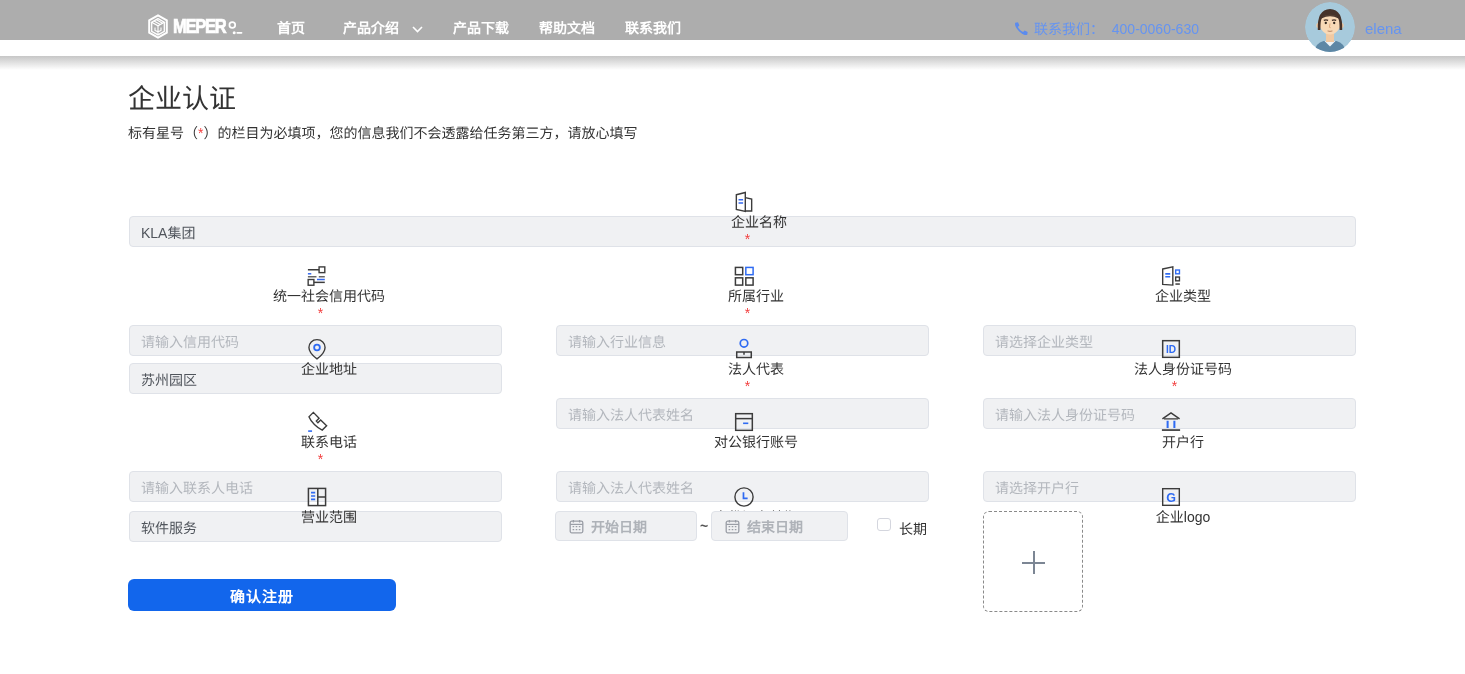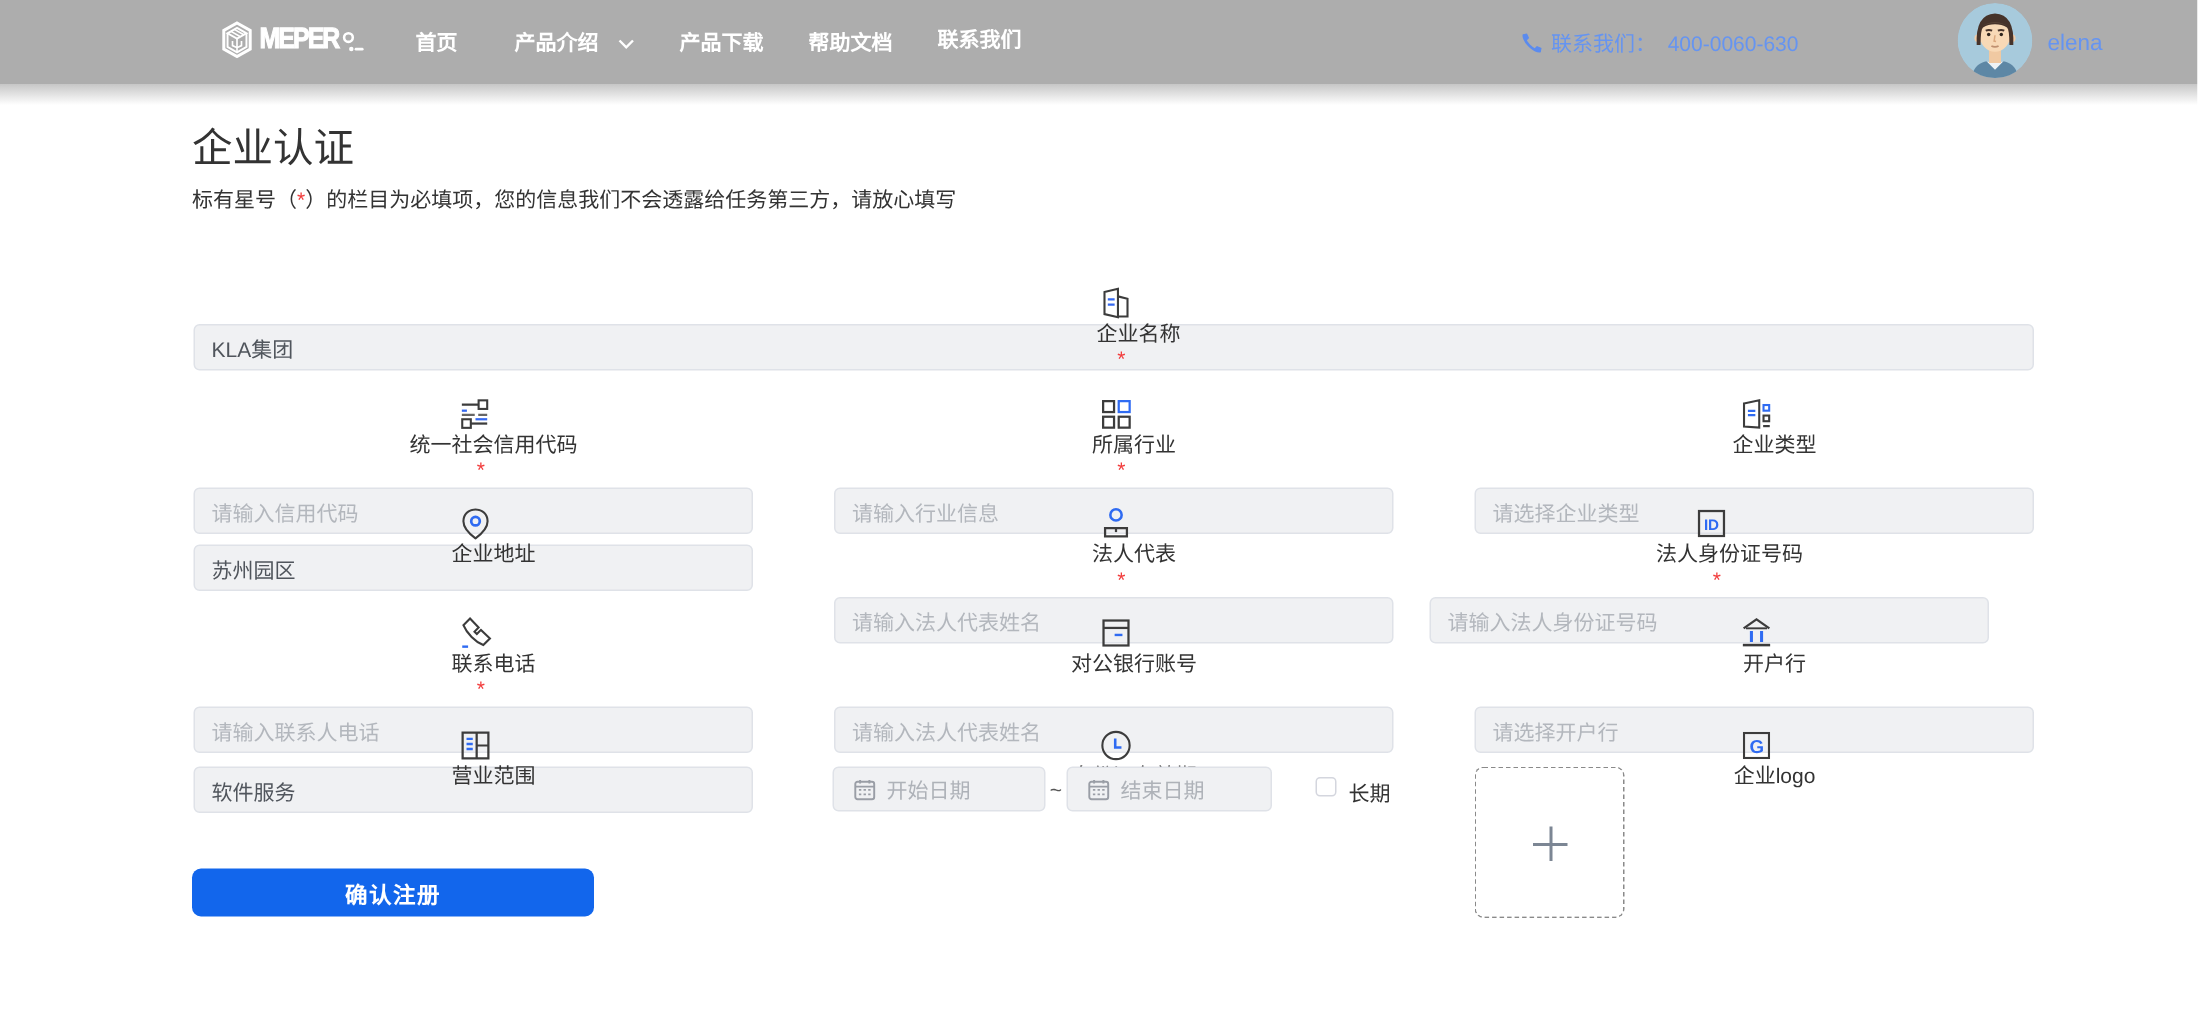--- a/index.html
+++ b/index.html
@@ -1,20 +1,20 @@
 <!DOCTYPE html>
 <html lang="zh-CN"><head>
 <meta charset="utf-8">
 <style>
 * { margin:0; padding:0; box-sizing:border-box; }
 html,body { width:1465px; height:674px; background:#fff; font-family:"Liberation Sans", sans-serif; overflow:hidden; }
 #page { position:relative; width:1465px; height:674px; }
 
 
-#hdr { position:absolute; left:0; top:0; width:1465px; height:56px; background:#adadad; }
+#hdr { position:absolute; left:0; top:0; width:1465px; height:40px; background:#adadad; }
 #hdrshadow { position:absolute; left:0; top:56px; width:1465px; height:14px;
   background:linear-gradient(to bottom, rgba(120,120,120,0.42), rgba(255,255,255,0)); }
 #logo { position:absolute; left:148px; top:14px; display:flex; align-items:center; }
 #logotext { color:#fff; font-weight:bold; font-size:19.5px; margin-left:5px; display:inline-block; transform:scaleX(0.85); transform-origin:0 50%; letter-spacing:-1.5px; -webkit-text-stroke:0.7px #fff; }
 #tm { position:absolute; left:228px; top:20px; }
 .nav { position:absolute; top:0; height:56px; line-height:56px; color:#fff; font-size:14px; font-weight:600; }
 #contact { position:absolute; top:0; height:56px; line-height:58px; color:#6594f1; font-size:14px; }
 #avatar { position:absolute; left:1305px; top:2px; width:50px; height:50px; border-radius:50%; overflow:hidden; }
 #uname { position:absolute; left:1365px; top:0; height:56px; line-height:58px; color:#6594f1; font-size:15px; }
 
@@ -26,21 +26,21 @@
 .group { position:absolute; width:373px; }
 .glabel { display:flex; align-items:center; height:18px;flex-direction:column; }
 .glabel .ic { width:18px; height:18px; margin-left:3px; flex:none; overflow:visible; }
 .glabel .lt { margin-left:27px; font-size:14px; color:#333; white-space:nowrap; }
 .glabel .star { color:#f23c3c; margin-left:10px; font-size:14px; }
 .ginput { margin-top:5px; height:31px; background:#f0f1f3; border:1px solid #dfe2e8; border-radius:4px;
   display:flex; align-items:center; padding:0 11px; font-size:14px; color:#50555c; }
 .ginput.ph { color:#b3b7bd;margin-top:40px; }
 
 
-#daterow { position:absolute; left:555px; top:511px; display:flex; align-items:center; }
+#daterow { position:absolute; left:555px; top:511px; display:flex; align-items:center;font-weight:bold; }
 .dinput { width:142px; height:30px; background:#f0f1f3; border:1px solid #dfe2e8; border-radius:4px;
   display:flex; align-items:center; padding:0 13px; font-size:14px; color:#aeb2b8; }
 .dinput svg { margin-right:7px; }
 #tilde { width:14px; text-align:center; color:#555; font-size:14px; }
 #longterm { position:absolute; left:877px; top:518px; display:flex; align-items:flex-start; }
 #cb { width:14px; height:13px; background:#fff; border:1px solid #d4d6de; border-radius:3px; }
 #lt-label { margin-left:8px; font-size:14px; color:#333; }
 
 
 #upload { position:absolute; left:983px; top:511px; width:100px; height:101px; border:1px dashed #8a8a8a;
@@ -73,21 +73,21 @@
       <rect x="8.4" y="11.9" width="6" height="1.8" rx="0.9" fill="#fff"></rect>
     </svg>
     <div class="nav" style="left:277px;">首页</div>
     <div class="nav" style="left:343px;">产品介绍
       <svg width="11" height="7" viewBox="0 0 11 7" style="margin-left:9px;">
         <path d="M1 1 L5.5 5.5 L10 1" stroke="#fff" stroke-width="1.6" fill="none"></path>
       </svg>
     </div>
     <div class="nav" style="left:453px;">产品下载</div>
     <div class="nav" style="left:539px;">帮助文档</div>
-    <div class="nav" style="left:625px;font-family:Liberation Serif, serif;">联系我们</div>
+    <div class="nav" style="left:625px;">联系我们</div>
     <div id="contact" style="left:1014px;">
       <svg width="14" height="14" viewBox="0 0 14 14" style="vertical-align:-2px; margin-right:6px;">
         <path d="M1.2 0.8 L4 0.3 L5.4 3.4 L3.9 4.9 C4.6 6.5 7.5 9.4 9.1 10.1 L10.6 8.6 L13.7 10 L13.2 12.8 C9 14.5 -0.5 5 1.2 0.8 Z" fill="#5b8bee"></path>
       </svg>联系我们：&nbsp;&nbsp;400-0060-630</div>
     <div id="avatar">
       <svg width="50" height="50" viewBox="0 0 50 50">
         <circle cx="25" cy="25" r="25" fill="#a7cadc"></circle>
         <path d="M9.5 50 Q10.5 41 18.5 39 L31.5 39 Q39.5 41 40.5 50 Z" fill="#5d87a5"></path>
         <path d="M19.5 39 L25 44.5 L30.5 39 Z" fill="#eef3f6"></path>
         <path d="M21 27 h8 v13 h-8 Z" fill="#f0c9a2"></path>
@@ -195,21 +195,21 @@
         <circle cx="9" cy="4.6" r="2.9" fill="none" stroke="#2f6bf2" stroke-width="1.31"></circle>
         <path d="M3.4 15.6 L3.4 11.4 L14.6 11.4 L14.6 15.6 Z" fill="none" stroke="#3c3c3c" stroke-width="1.15"></path>
         <path d="M9 11.4 L9 13.4" stroke="#3c3c3c" stroke-width="1.15"></path>
       </g>
         </svg>
       <span class="lt">法人代表</span>
         <span class="star">*</span>
     </div>
     <div class="ginput ph">请输入法人代表姓名</div>
   </div>
-  <div class="group" style="left:953px; top:340px;">
+  <div class="group" style="left:983px; top:340px;">
     <div class="glabel">
       <svg class="ic" viewBox="0 0 18 18">
           <g transform="translate(-2.7,-2.7) scale(1.3)">
         <rect x="2.6" y="2.6" width="12.8" height="12.8" fill="none" stroke="#3c3c3c" stroke-width="1.15"></rect>
         <text x="9" y="12.4" font-size="7.8" font-weight="bold" fill="#2f6bf2" text-anchor="middle" font-family="Liberation Sans, sans-serif">ID</text>
       </g>
         </svg>
       <span class="lt">法人身份证号码</span>
         <span class="star">*</span>
     </div>

